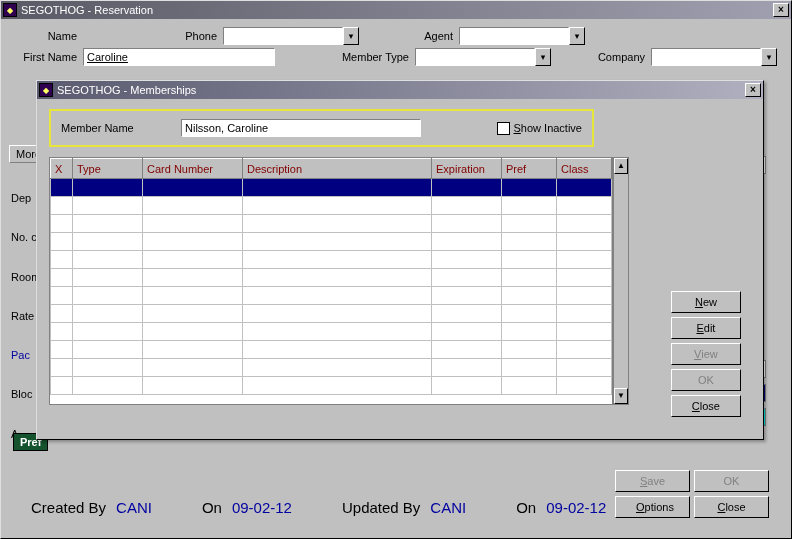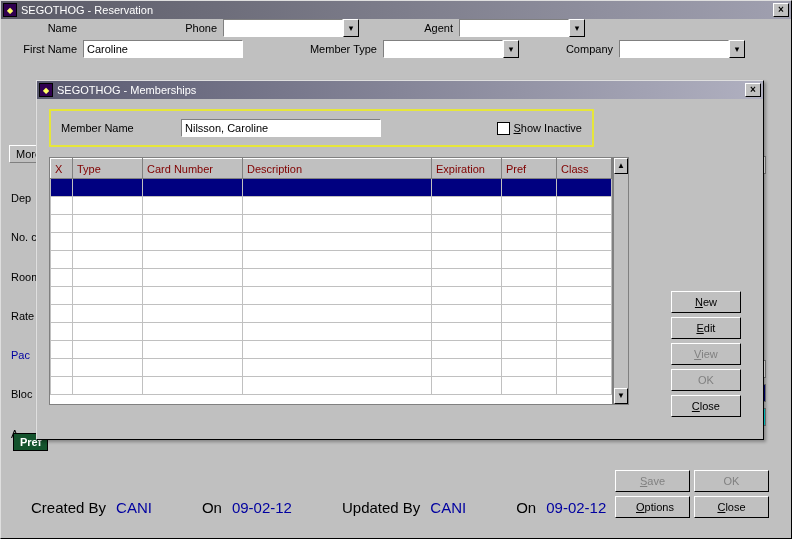--- a/index.html
+++ b/index.html
@@ -52,21 +52,21 @@
     font-size: 10px;
     text-align: center;
     line-height: 11px;
     color: #000;
     cursor: pointer;
   }
   .main-window {
     left: 0; top: 0; width: 792px; height: 539px;
   }
   .main-body {
-    padding: 0 12px;
+    padding: 8px 12px;
     position: relative;
   }
   .form-row { display: flex; align-items: center; margin-bottom: 3px; }
   .lbl {
     text-align: right;
     padding-right: 6px;
     color: #000;
     min-width: 70px;
   }
   .tinput {
@@ -303,21 +303,21 @@
       <div class="lbl" style="min-width:140px">Phone</div>
       <input class="tinput" style="width: 120px;">
       <span class="dropbtn">▾</span>
       <div class="lbl" style="min-width:100px">Agent</div>
       <input class="tinput" style="width: 110px;">
       <span class="dropbtn">▾</span>
     </div>
 
     <div class="form-row">
       <div class="lbl" style="min-width:70px">First Name</div>
-      <input class="tinput" style="width: 160px;" value="Caroline">
+      <input class="tinput" style="width: 192px; text-decoration: underline;" value="Caroline">
       <div class="lbl" style="min-width:140px">Member Type</div>
       <input class="tinput" style="width: 120px;">
       <span class="dropbtn">▾</span>
       <div class="lbl" style="min-width:100px">Company</div>
       <input class="tinput" style="width: 110px;">
       <span class="dropbtn">▾</span>
     </div>
   </div>
 
   <div class="more-tab">More</div>
@@ -377,21 +377,21 @@
 <div class="window mem-window">
   <div class="titlebar" style="background:linear-gradient(to right,#5a5a70,#b0b0c0)">
     <span class="icon">◆</span>
     <span>SEGOTHOG - Memberships</span>
     <span class="spacer"></span>
     <span class="closebtn">×</span>
   </div>
   <div class="mem-body">
     <div class="searchbox">
       <span class="lbl2">Member Name</span>
-      <input class="tinput" style="width: 200px;" value="Nilsson, Caroline">
+      <input class="tinput" style="width: 240px;" value="Nilsson, Caroline">
       <span style="flex:1"></span>
       <label style="display:flex;align-items:center">
         <span class="chk"></span>
         <span><u>S</u>how Inactive</span>
       </label>
     </div>
 
     <div class="grid">
       <div class="grid-inner">
       <table>

